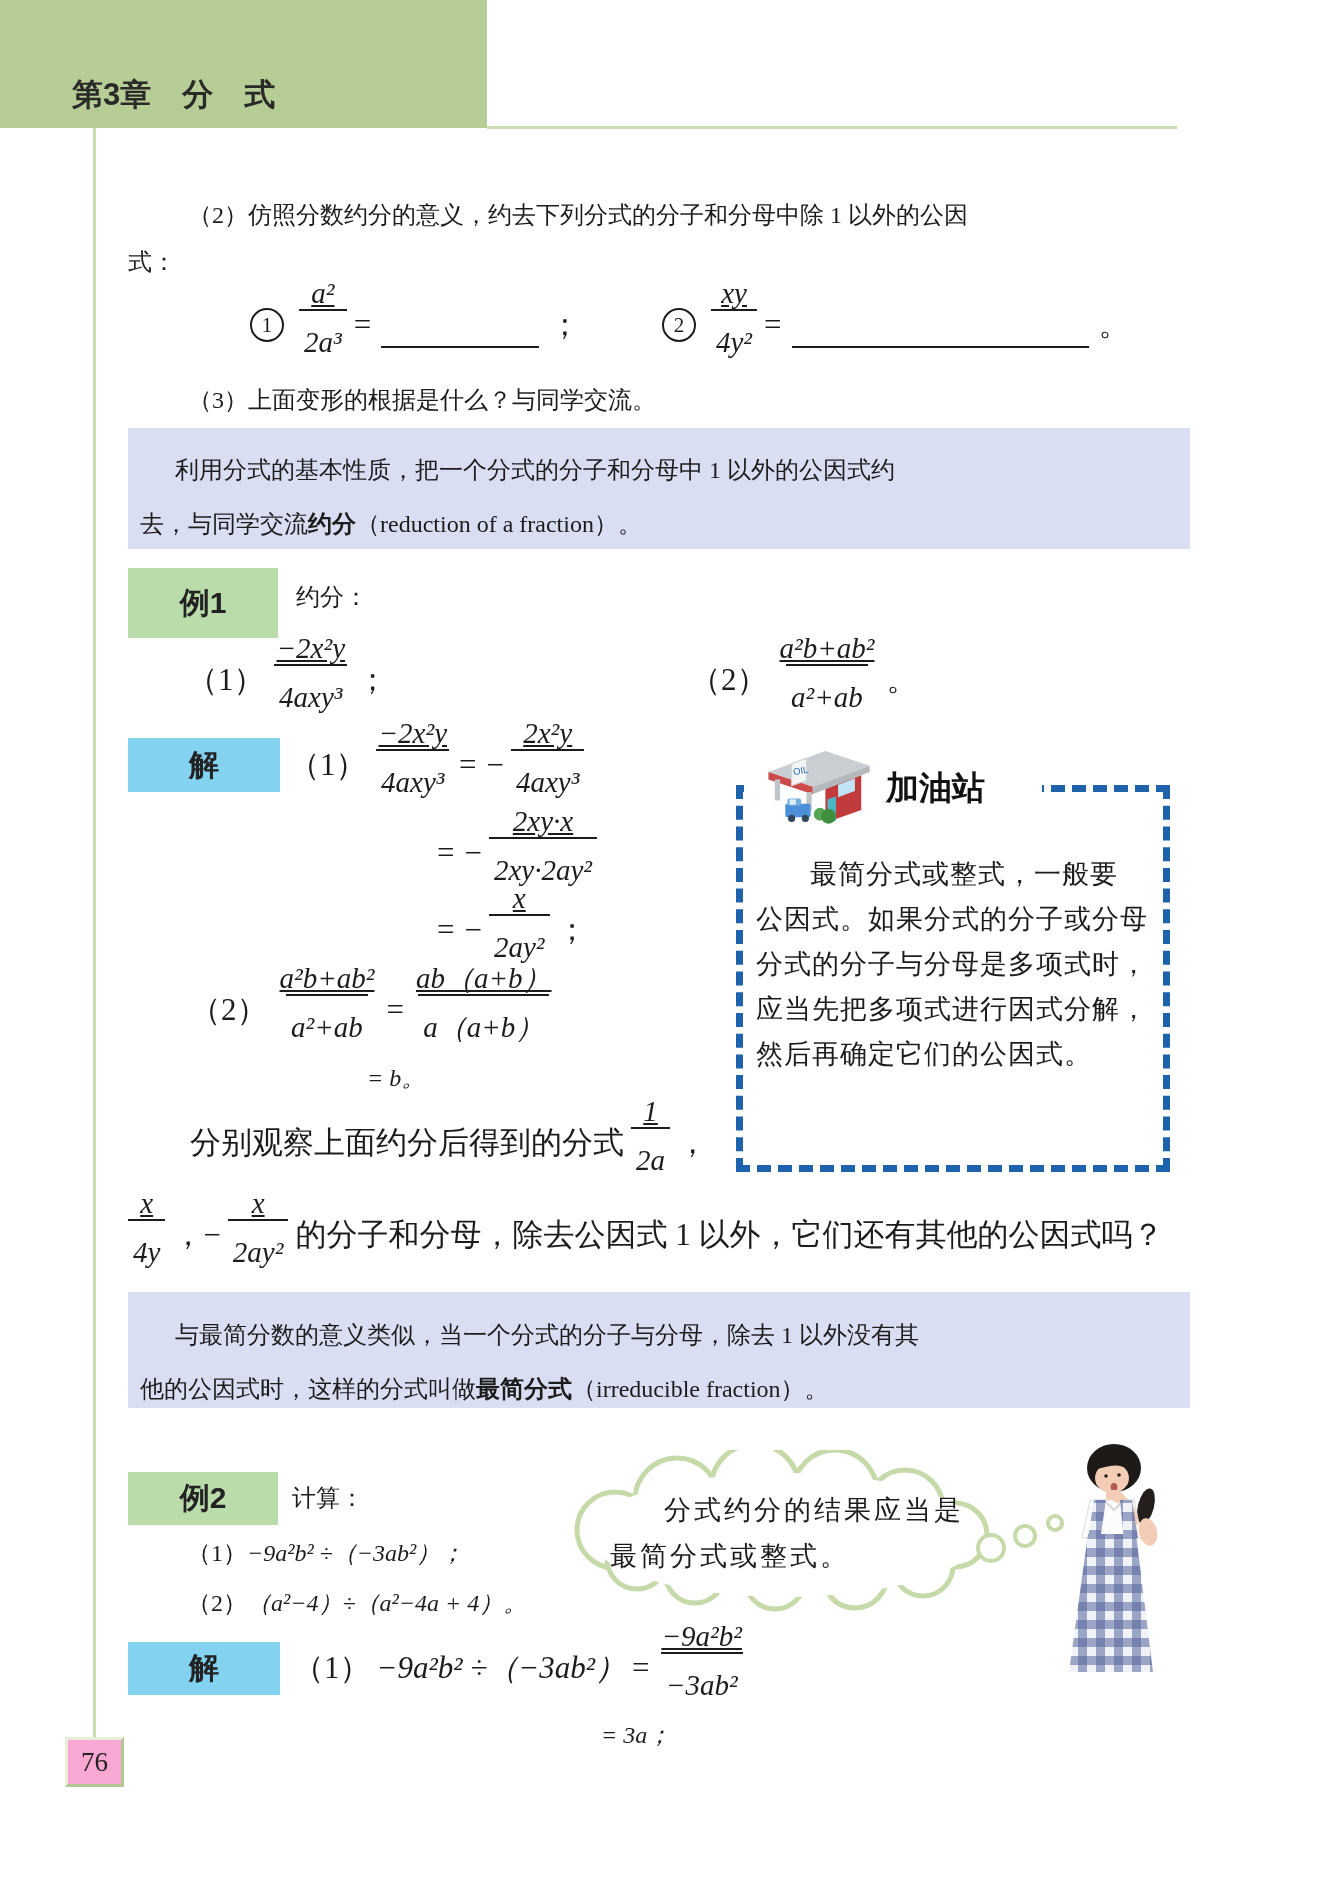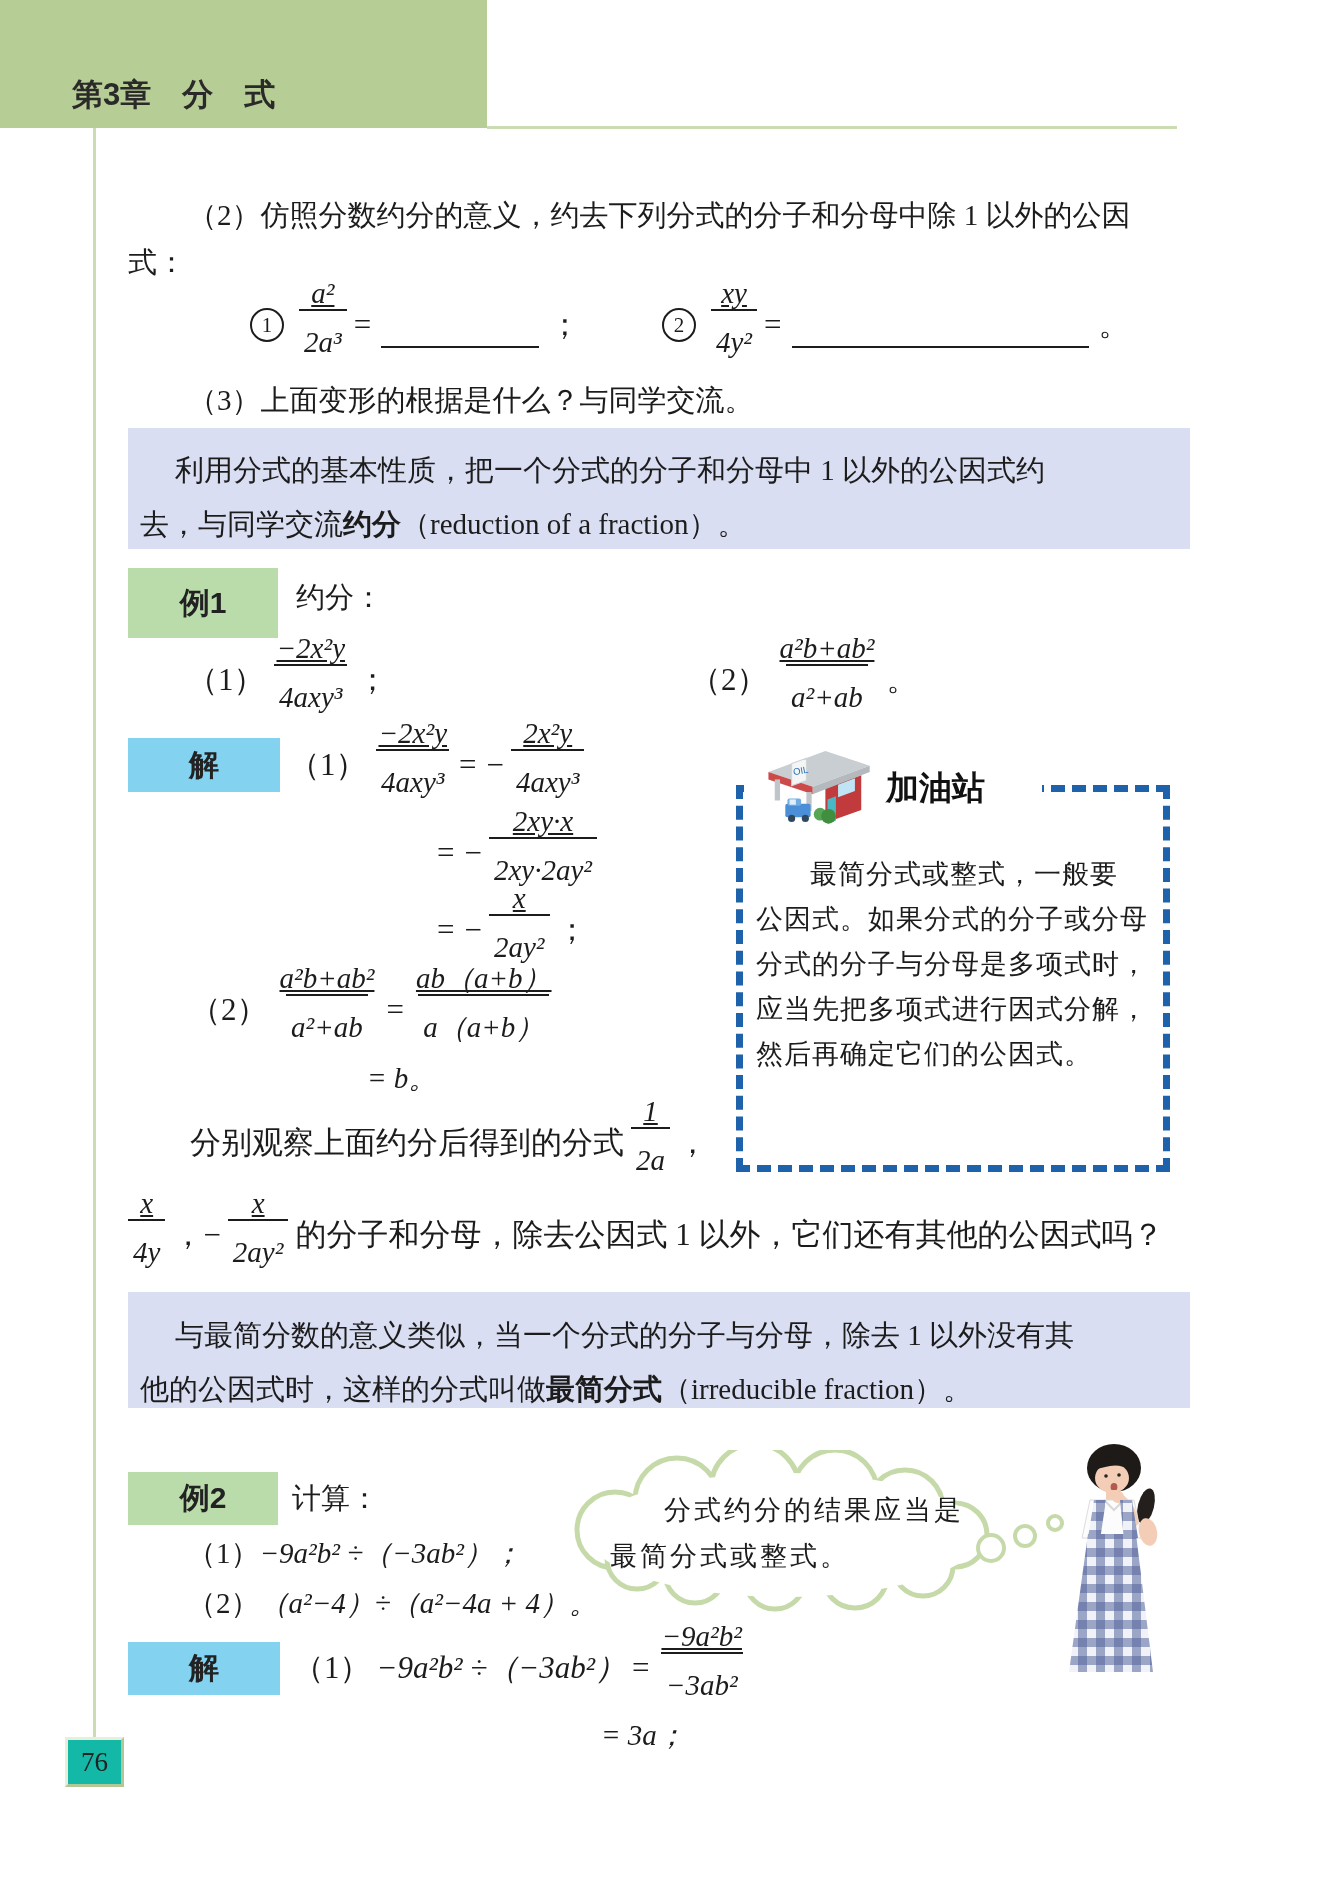--- a/index.html
+++ b/index.html
@@ -7,21 +7,21 @@
         font-family:"Liberation Serif","DejaVu Serif",serif;color:#1c1c1c;}
 
   
   .band{position:absolute;left:0;top:0;width:487px;height:128px;background:#b7cd96;}
   .chapter-title{position:absolute;left:72px;top:74px;font-family:"Liberation Sans","DejaVu Sans",sans-serif;
         font-weight:bold;font-size:31px;color:#2a2a28;white-space:nowrap;}
   .h-rule{position:absolute;left:487px;top:126px;width:690px;height:3px;background:#ccdcb2;}
   .v-rule{position:absolute;left:93px;top:128px;width:3px;height:1609px;background:#ccdcb2;}
 
   
-  .t{position:absolute;font-size:29px;line-height:40px;white-space:nowrap;}
+  .t{position:absolute;font-size:24px;line-height:40px;white-space:nowrap;}
   .row{position:absolute;display:flex;align-items:center;height:100px;white-space:nowrap;font-size:31px;}
   .math{font-style:italic;}
   .frac{display:inline-flex;flex-direction:column;align-items:center;font-style:italic;
         font-size:29px;line-height:1.12;margin:0 7px;}
   .frac .fnum{padding:0 5px;text-decoration:underline;}
   .frac .fden{border-top:2.5px solid #1c1c1c;padding:15px 5px;}
   .blank{display:inline-block;height:2.5px;background:#1c1c1c;margin:0 10px;transform:translateY(22px);}
   .circ{display:inline-flex;width:30px;height:30px;border:2px solid #1c1c1c;border-radius:50%;
         align-items:center;justify-content:center;font-size:21px;margin-right:8px;flex:none;}
 
@@ -47,21 +47,21 @@
   .station-icon{position:absolute;left:760px;top:744px;}
 
   
   .bubble-svg{position:absolute;left:555px;top:1450px;}
   .bubble-t1{position:absolute;left:664px;top:1492px;font-size:27px;letter-spacing:3px;white-space:nowrap;text-align:right;}
   .bubble-t2{position:absolute;left:610px;top:1538px;font-size:27px;letter-spacing:3px;white-space:nowrap;}
 
   .girl{position:absolute;left:1060px;top:1440px;}
 
   
-  .page-num{position:absolute;left:65px;top:1737px;width:59px;height:50px;background:#14b8a6;
+  .page-num{position:absolute;left:65px;top:1737px;width:59px;height:50px;background:#f9a8d4;
         border-top:3px solid #e7efd8;border-left:3px solid #e7efd8;
         border-right:3px solid #b2c696;border-bottom:3px solid #b2c696;box-sizing:border-box;
         display:flex;align-items:center;justify-content:center;font-size:27px;color:#222;}
 </style>
 </head>
 <body>
 
 <div class="page">
 
   <div class="band"></div>

